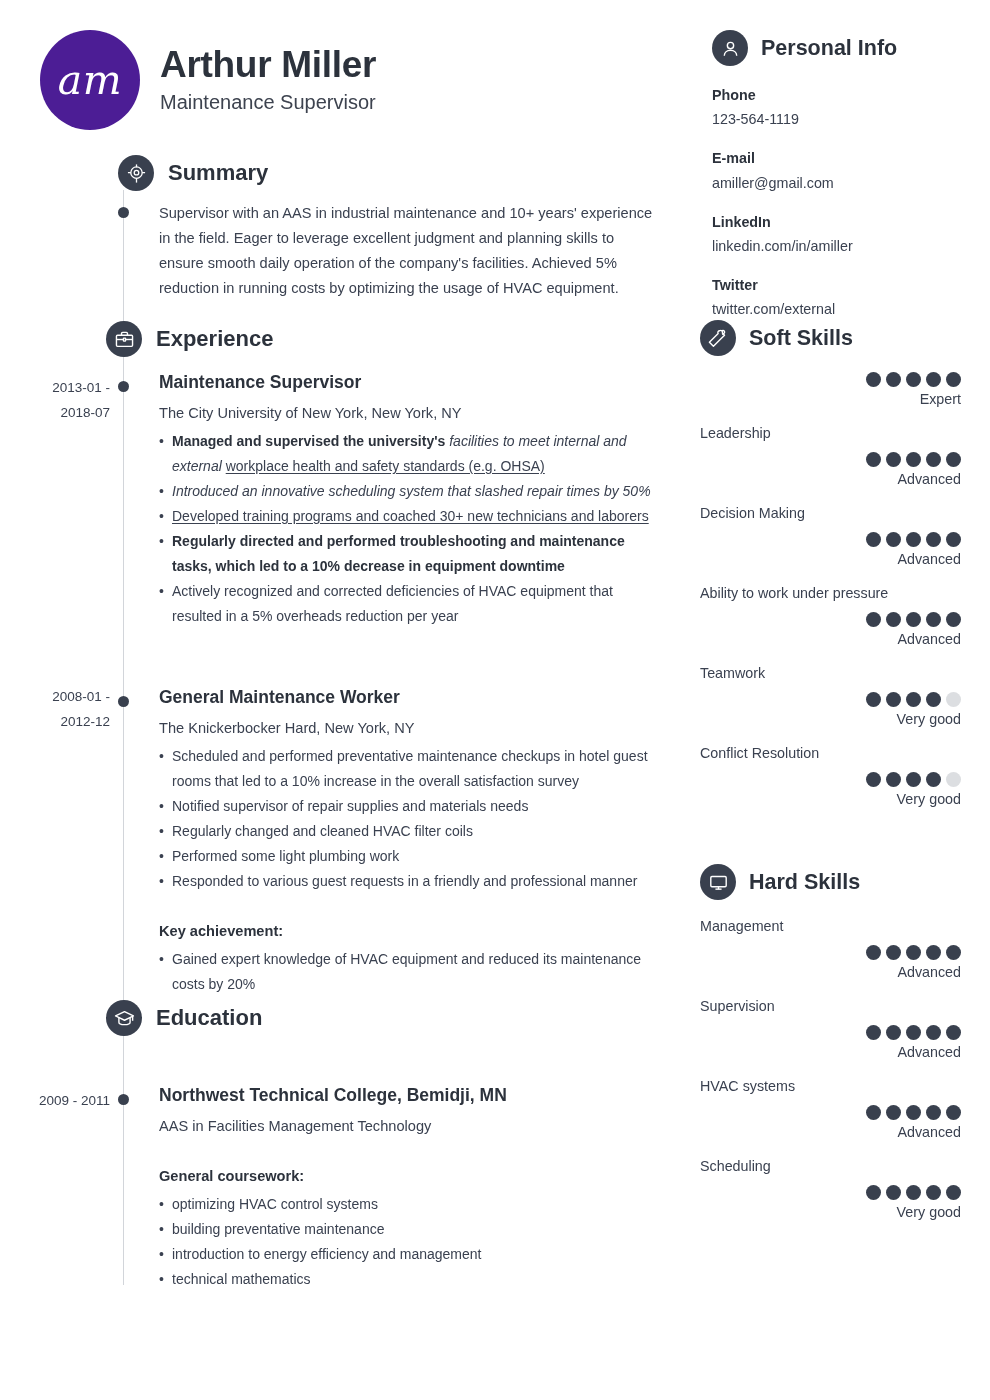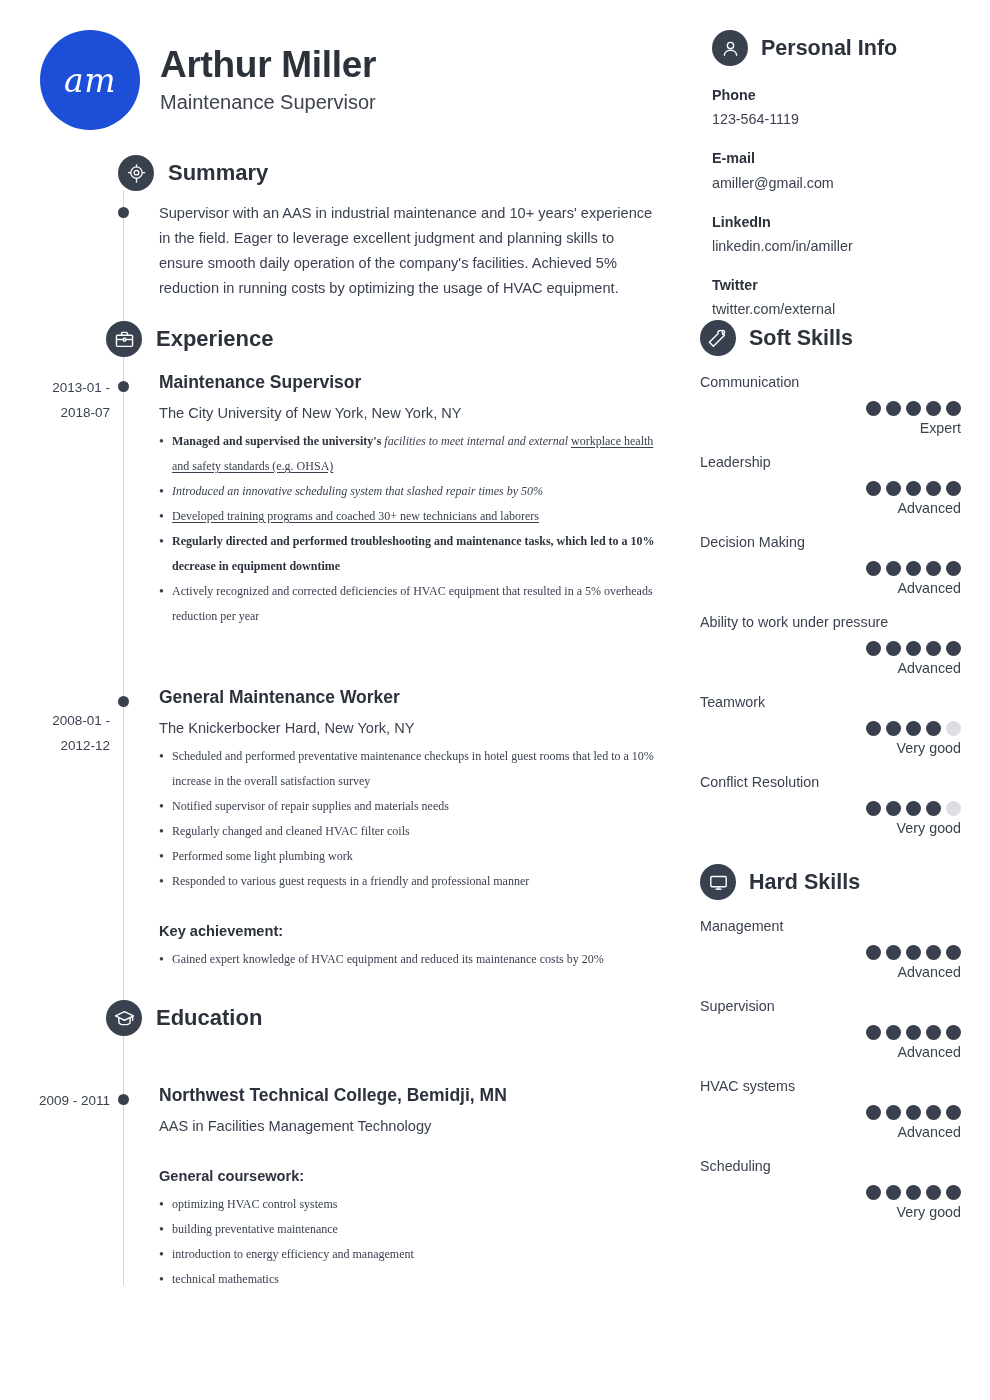--- a/index.html
+++ b/index.html
@@ -39,28 +39,28 @@
   
   .header {
     position: absolute;
     left: 40px; top: 30px;
     display: flex;
     align-items: center;
   }
   .avatar {
     width: 100px; height: 100px;
     border-radius: 50%;
-    background: #1d4ed8;
+    background: #4c1d95;
     color: #ffffff;
     display: flex;
     align-items: center;
     justify-content: center;
     font-family: "DejaVu Serif", serif;
     font-style: italic;
-    font-size: 33px;
+    font-size: 41px;
     letter-spacing: 0.5px;
   }
   .name-block { margin-left: 20px; }
   .full-name {
     font-size: 37px;
     font-weight: bold;
     color: #2c323c;
     line-height: 1.05;
     letter-spacing: -0.3px;
   }
@@ -131,24 +131,23 @@
     color: #3a4150;
     margin-top: 7px;
   }
   ul.bullets {
     list-style: none;
     margin-top: 3px;
   }
   ul.bullets li {
     position: relative;
     padding-left: 13px;
-    font-size: 12px;
+    font-size: 14px;
     line-height: 25px;
     color: #3a4150;
-    font-family: Liberation Serif, serif;
   }
   ul.bullets li::before {
     content: "\2022";
     position: absolute;
     left: 0; top: 0;
     color: #3a4150;
     font-size: 14px;
   }
   .sub-label {
     font-size: 14.6px;
@@ -280,21 +279,21 @@
       <ul class="bullets">
         <li><b>Managed and supervised the university's</b> <i>facilities to meet internal and external</i> <u>workplace health and safety standards (e.g. OHSA)</u></li>
         <li><i>Introduced an innovative scheduling system that slashed repair times by 50%</i></li>
         <li><u>Developed training programs and coached 30+ new technicians and laborers</u></li>
         <li><b>Regularly directed and performed troubleshooting and maintenance tasks, which led to a 10% decrease in equipment downtime</b></li>
         <li>Actively recognized and corrected deficiencies of HVAC equipment that resulted in a 5% overheads reduction per year</li>
       </ul>
     </div>
 
     <div class="tl-dot" style="top:696px;"></div>
-    <div class="date-range" style="top:708px;">2008-01 - 2012-12</div>
+    <div class="date-range" style="top:684px;">2008-01 - 2012-12</div>
     <div class="body-txt" style="top:687px; width:498px;">
       <div class="entry-title">General Maintenance Worker</div>
       <div class="entry-sub">The Knickerbocker Hard, New York, NY</div>
       <ul class="bullets">
         <li>Scheduled and performed preventative maintenance checkups in hotel guest rooms that led to a 10% increase in the overall satisfaction survey</li>
         <li>Notified supervisor of repair supplies and materials needs</li>
         <li>Regularly changed and cleaned HVAC filter coils</li>
         <li>Performed some light plumbing work</li>
         <li>Responded to various guest requests in a friendly and professional manner</li>
       </ul>
@@ -367,21 +366,20 @@
         <span class="r-sec-icon">
           <svg width="21" height="21" viewBox="0 0 24 24" fill="none" stroke="#ffffff" stroke-width="1.6" stroke-linejoin="round">
             <path d="M13.4 3.2a2 2 0 0 1 3 2.5l2.5 2.5-4.4 4.4-8.3 8.3-4.6-4.6 8.3-8.3 1.7-1.7a2 2 0 0 1 1.8-3.1z"></path>
             <path d="M15.6 3.4a1.9 1.9 0 1 1 2.1 3l-1.3 1.3"></path>
           </svg>
         </span>
         <span class="r-sec-title">Soft Skills</span>
       </div>
       <div id="soft-skills-list" style="margin-top:9px;">
           <div class="skill-item">
-            <div class="skill-name">Communication</div>
             <div class="dots">
               <span class="dot"></span>
               <span class="dot"></span>
               <span class="dot"></span>
               <span class="dot"></span>
               <span class="dot"></span>
             </div>
             <div class="skill-level">Expert</div>
           </div>
           <div class="skill-item">

